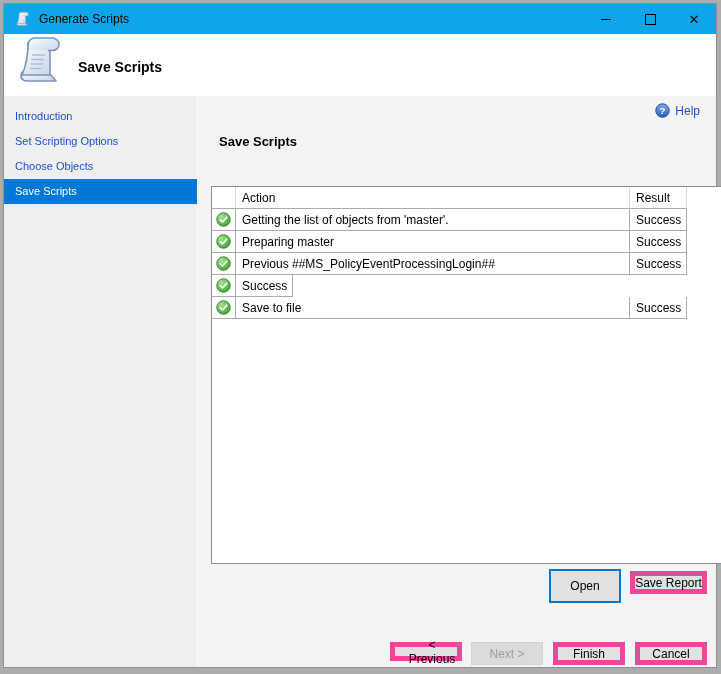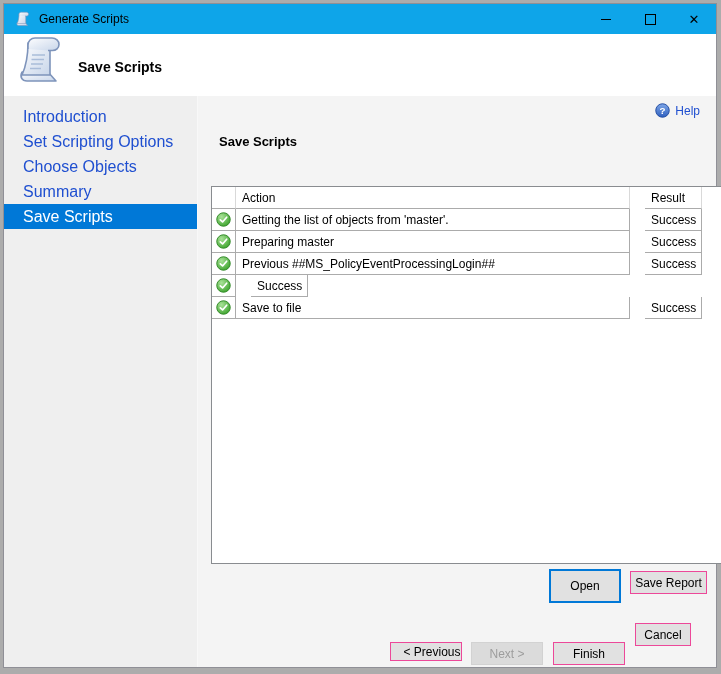--- a/index.html
+++ b/index.html
@@ -22,52 +22,52 @@
   .glyph-min{display:block;width:10px;height:1px;background:#000;}
   .glyph-max{display:block;width:9px;height:9px;border:1px solid #000;}
   .glyph-close{font-size:13px;color:#000;line-height:1;}
   
   .headerband{height:62px;background:#fff;position:relative;}
   .headerband .big-icon{position:absolute;left:11px;top:1px;}
   .headerband h1{position:absolute;left:74px;top:25px;margin:0;font-size:14px;font-weight:bold;color:#000;}
   
   .bodyrow{display:flex;height:571px;}
   .sidebar{width:193px;background:#EFEFEF;padding-top:8px;border-right:1px solid #F8F8F8;flex:0 0 auto;}
-  .side-item{height:25px;line-height:25px;padding-left:19px;font-size:16px;color:#1F4FD0;cursor:default;white-space:nowrap;}
+  .side-item{height:25px;line-height:25px;padding-left:11px;font-size:11px;color:#1F4FD0;cursor:default;white-space:nowrap;}
   .side-item.selected{background:#0078D7;color:#FFFFFF;}
   .main{flex:1;position:relative;background:#F4F4F4;}
   
   .help-link{position:absolute;top:7px;right:16px;display:flex;align-items:center;gap:5px;font-size:12px;color:#1F4FD0;cursor:default;}
   
   .section-title{position:absolute;left:21px;top:38px;font-size:13px;font-weight:bold;color:#000;}
   
   .grid{
     position:absolute;left:13px;top:90px;width:532px;height:378px;
     background:#fff;border:1px solid #898C90;box-sizing:border-box;overflow:hidden;
   }
   .grid-inner{width:475px;}
   .g-row{display:flex;height:22px;box-sizing:border-box;background:#fff;}
   .g-cell{box-sizing:border-box;display:flex;align-items:center;font-size:12px;color:#000;overflow:hidden;white-space:nowrap;}
   .c-icon{width:24px;justify-content:center;flex:0 0 auto;}
   .c-action{width:394px;padding-left:6px;flex:0 0 auto;}
-  .c-result{width:57px;padding-left:6px;flex:0 0 auto;margin-left:15px;}
+  .c-result{width:57px;padding-left:6px;flex:0 0 auto;}
   .g-head .g-cell{border-bottom:1px solid #ABABAB;border-right:1px solid #D9D9D9;}
   .g-body .g-cell{border-bottom:1px solid #ABABAB;border-right:1px solid #ABABAB;}
   
   .btn{
-    position:absolute;box-sizing:border-box;background:#E1E1E1;border:1px solid #ec4899;
+    position:absolute;box-sizing:border-box;background:#E1E1E1;border:5px solid #ec4899;
     font-family:"Liberation Sans",sans-serif;font-size:12px;color:#000;
     display:flex;align-items:center;justify-content:center;cursor:default;padding:0;
   }
   .btn-open{left:351px;top:473px;width:72px;height:34px;border:2px solid #0078D7;}
   .btn-savereport{left:432px;top:475px;width:77px;height:23px;}
   .btn-previous{left:192px;top:546px;width:72px;height:19px;padding-left:12px;}
   .btn-next{left:273px;top:546px;width:72px;height:23px;background:#DBDBDB;border:1px solid #D2D2D2;color:#9D9D9D;}
   .btn-finish{left:355px;top:546px;width:72px;height:23px;}
-  .btn-cancel{left:437px;top:527px;width:56px;height:23px;}
+  .btn-cancel{left:437px;top:546px;width:72px;height:23px;}
   .hidden-defs{position:absolute;width:0;height:0;overflow:hidden;}
 </style>
 </head>
 <body>
 
 <svg class="hidden-defs" aria-hidden="true">
   <defs>
     <linearGradient id="sg" x1="0" y1="0" x2="1" y2="1">
       <stop offset="0" stop-color="#FDFDFE"></stop>
         <stop offset="1" stop-color="#C8D6EA"></stop>
@@ -116,21 +116,20 @@
       <line x1="15" y1="33.5" x2="26" y2="33.5" stroke="#A9BCD9" stroke-width="1.5"></line>
     </svg>
     <h1>Save Scripts</h1>
   </div>
 
   <div class="bodyrow">
     <div class="sidebar">
       <div class="side-item">Introduction</div>
       <div class="side-item">Set Scripting Options</div>
       <div class="side-item">Choose Objects</div>
-      <div class="side-item">Summary</div>
       <div class="side-item selected">Save Scripts</div>
     </div>
 
     <div class="main">
       <div class="help-link">
         <svg width="15" height="15" viewBox="0 0 16 16">
           <circle cx="8" cy="8" r="7.2" fill="url(#hg)" stroke="#1F4AA0" stroke-width="1"></circle>
           <text x="8" y="11.6" text-anchor="middle" font-size="10.5" font-weight="bold" fill="#fff" font-family="Liberation Sans, sans-serif">?</text>
         </svg>
         <span>Help</span>

